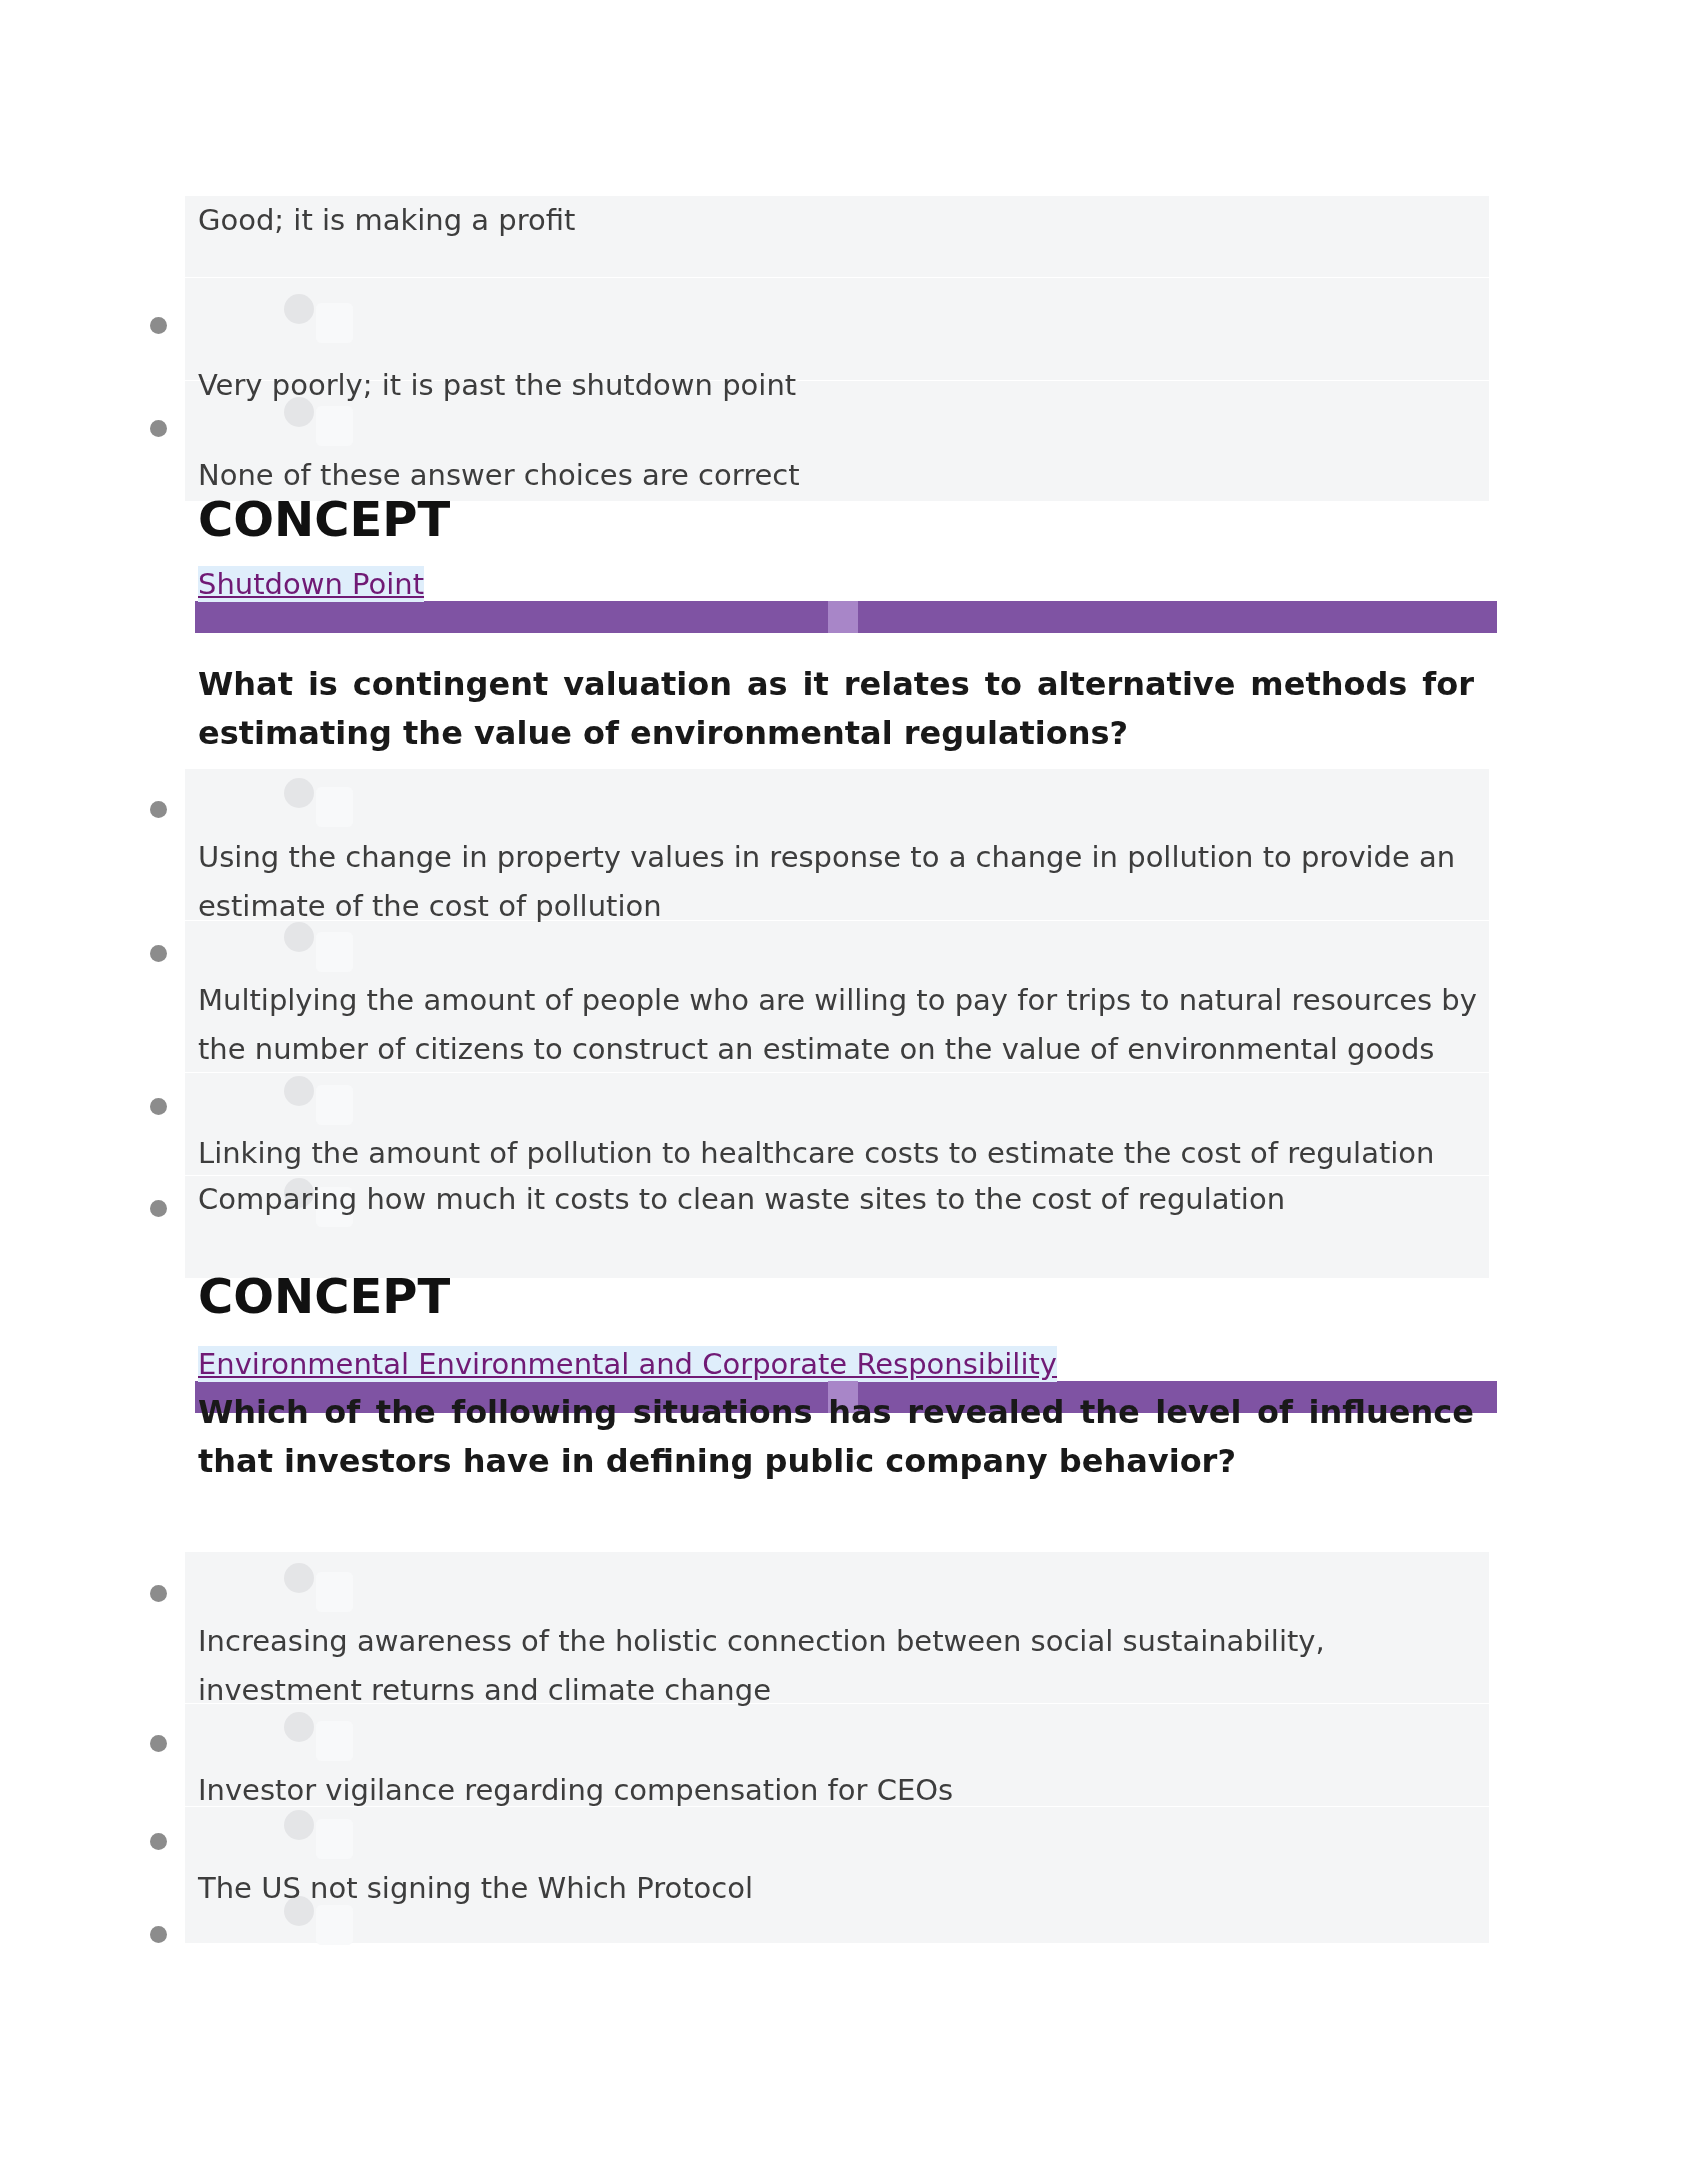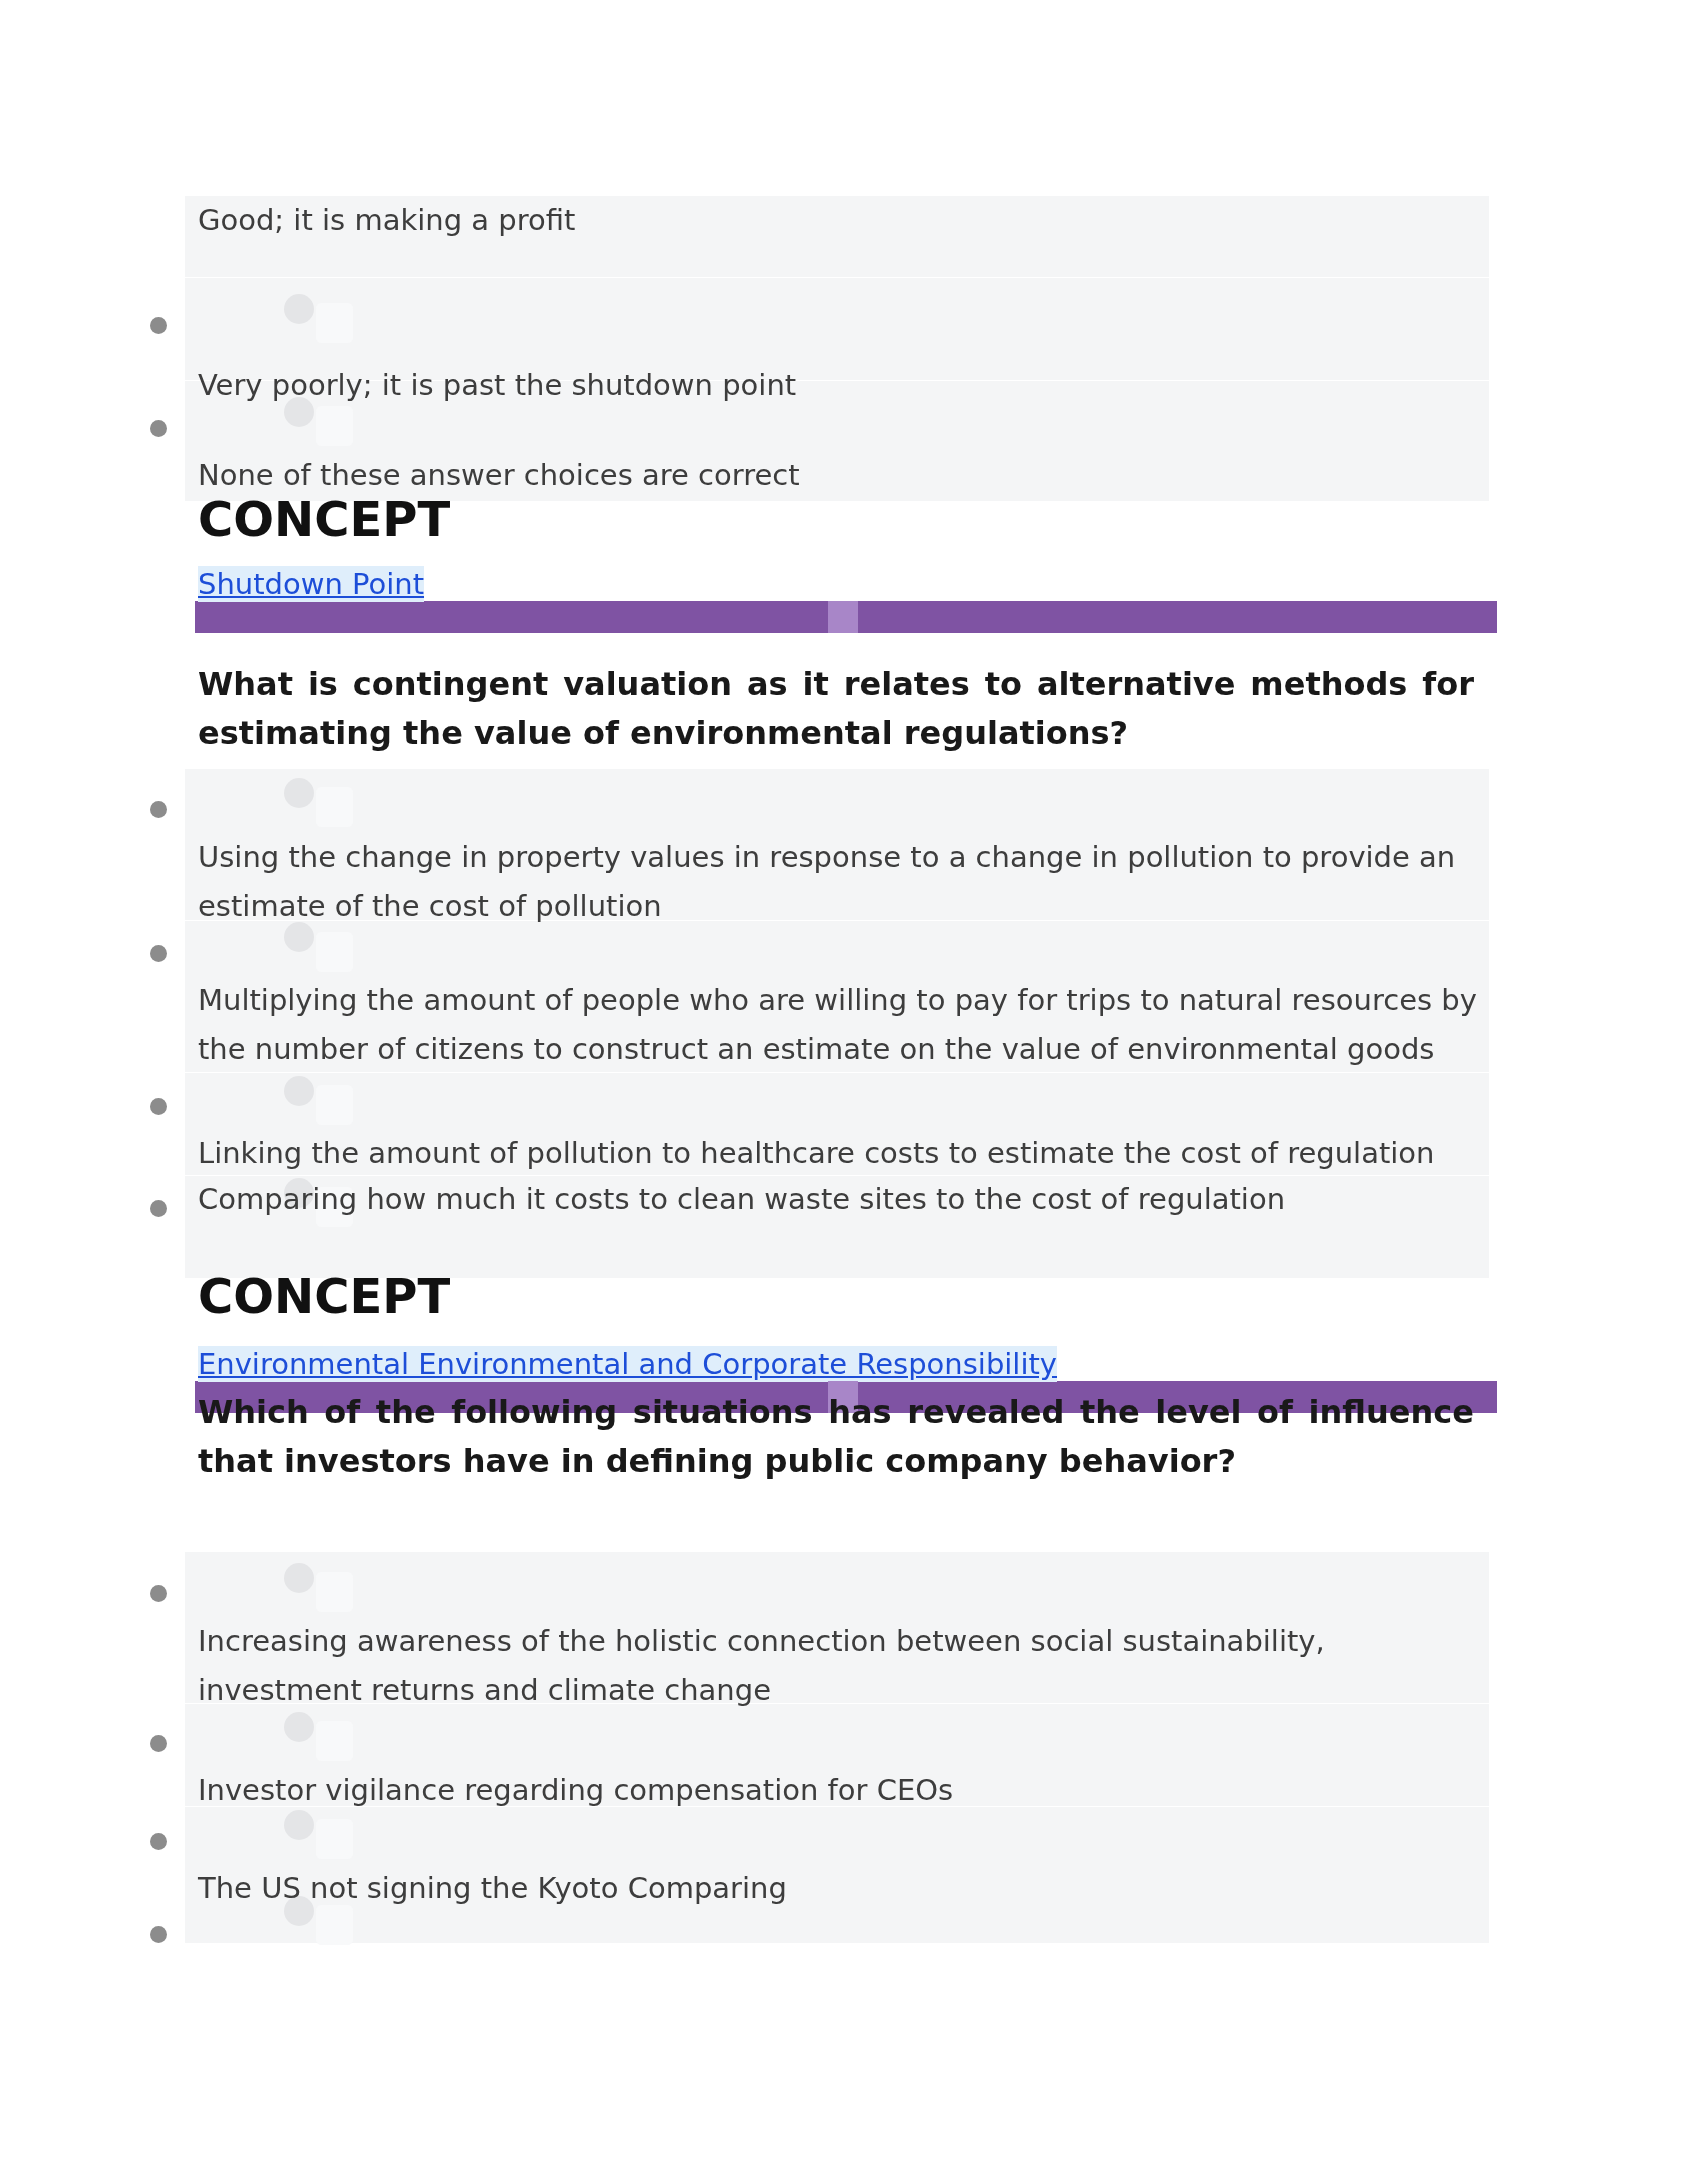--- a/index.html
+++ b/index.html
@@ -16,21 +16,21 @@
   .bullet{position:absolute;left:150px;width:17px;height:17px;border-radius:50%;background:#8c8c8c;z-index:3;}
 
   
   .radio{position:absolute;left:284px;width:30px;height:30px;border-radius:50%;background:#e4e5e7;z-index:2;}
   .radio-gap{position:absolute;left:316px;width:37px;height:40px;background:#f8f9fa;border-radius:5.3px;z-index:1;}
 
   
   .concept{position:absolute;z-index:3;left:198px;font-weight:700;font-size:48px;line-height:53px;color:#111111;}
 
   
-  .clink{position:absolute;z-index:3;left:198px;color:#1d4ed8;background:#dfeefb;font-size:29px;line-height:36px;
+  .clink{position:absolute;z-index:3;left:198px;color:#701a75;background:#dfeefb;font-size:29px;line-height:36px;
          text-decoration:underline;white-space:nowrap;}
 
   
   .bar{position:absolute;z-index:2;left:195px;width:1302px;height:32px;background:#7f53a3;}
   .bar-notch{position:absolute;z-index:3;left:828px;width:30px;height:32px;background:#a886c8;}
 
   
   .qtext{position:absolute;z-index:3;left:198px;width:1276px;font-weight:700;font-size:32px;line-height:49px;
          color:#191919;text-align:justify;}
 </style>
@@ -105,21 +105,21 @@
     <div class="shade" style="top:1704px;height:102px"></div>
     <div class="bullet" style="top:1735px"></div>
     <div class="radio" style="top:1712px"></div>
     <div class="radio-gap" style="top:1721px"></div>
     <div class="opt-text" style="top:1766px">Investor vigilance regarding compensation for CEOs</div>
 
     <div class="shade" style="top:1807px;height:136px"></div>
     <div class="bullet" style="top:1833px"></div>
     <div class="radio" style="top:1810px"></div>
     <div class="radio-gap" style="top:1819px"></div>
-    <div class="opt-text" style="top:1864px">The US not signing the Kyoto Comparing</div>
+    <div class="opt-text" style="top:1864px">The US not signing the Which Protocol</div>
 
     <div class="radio" style="top:1896px"></div>
     <div class="radio-gap" style="top:1905px"></div>
     <div class="bullet" style="top:1926px"></div>
   </div>
 
 </div>
 
 
 </body></html>

